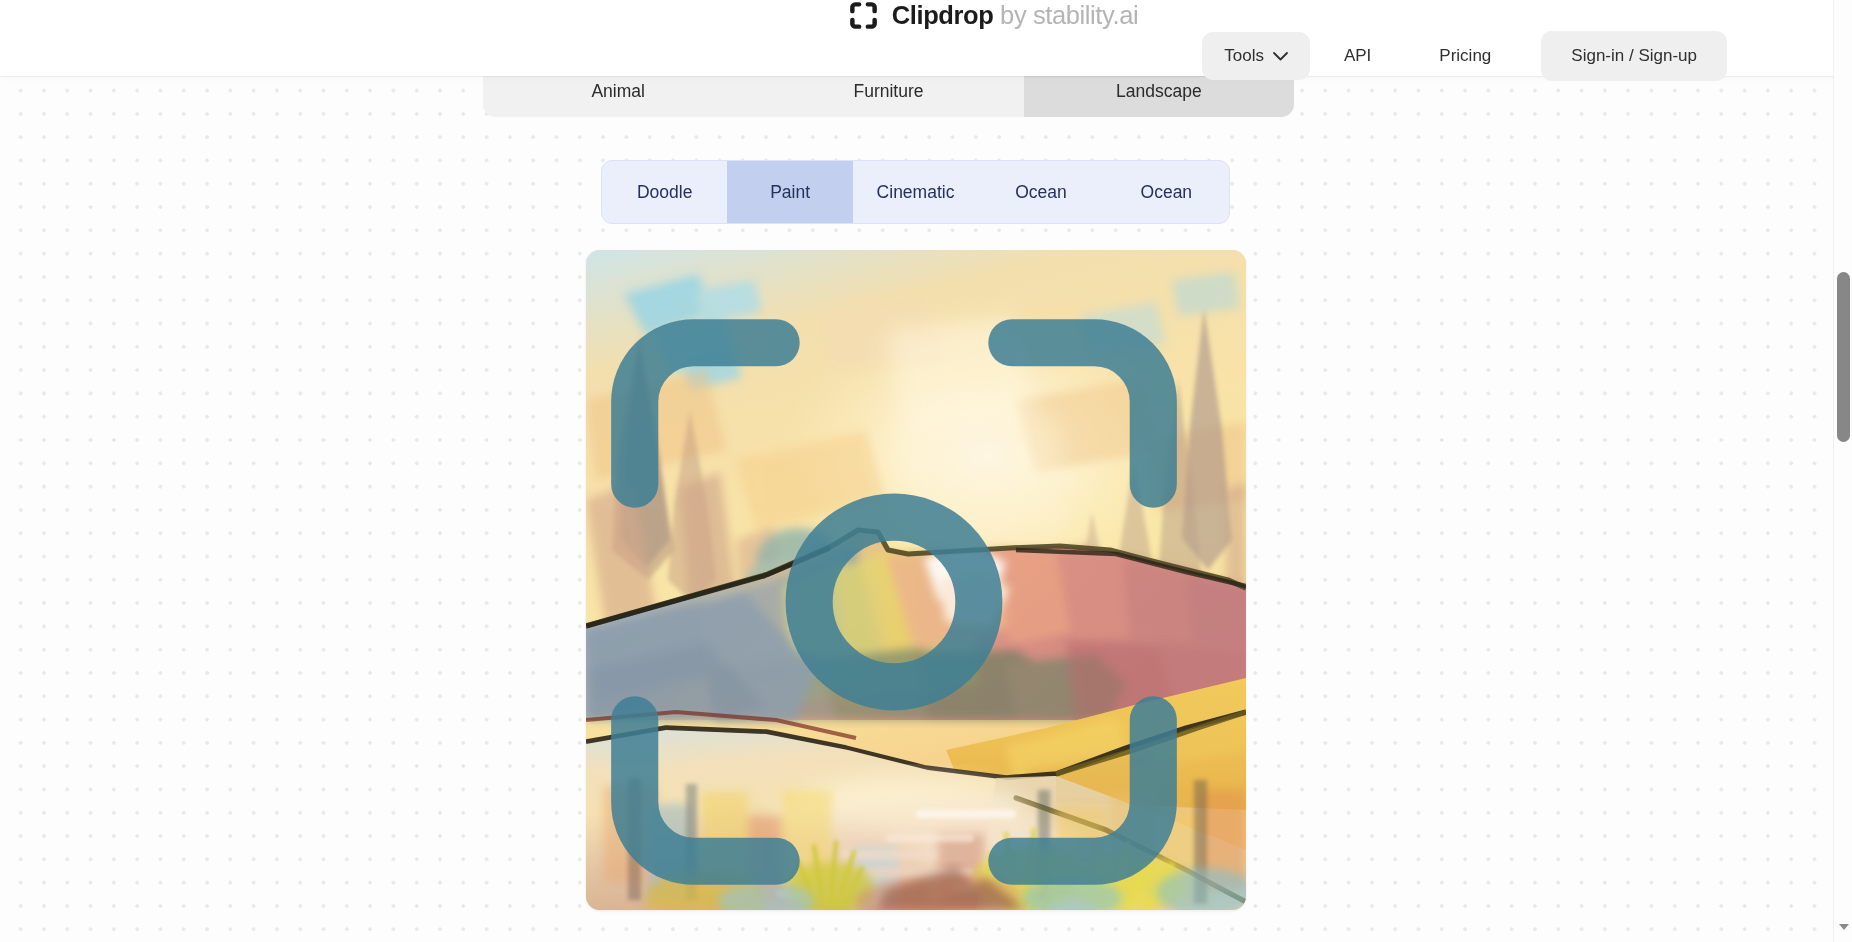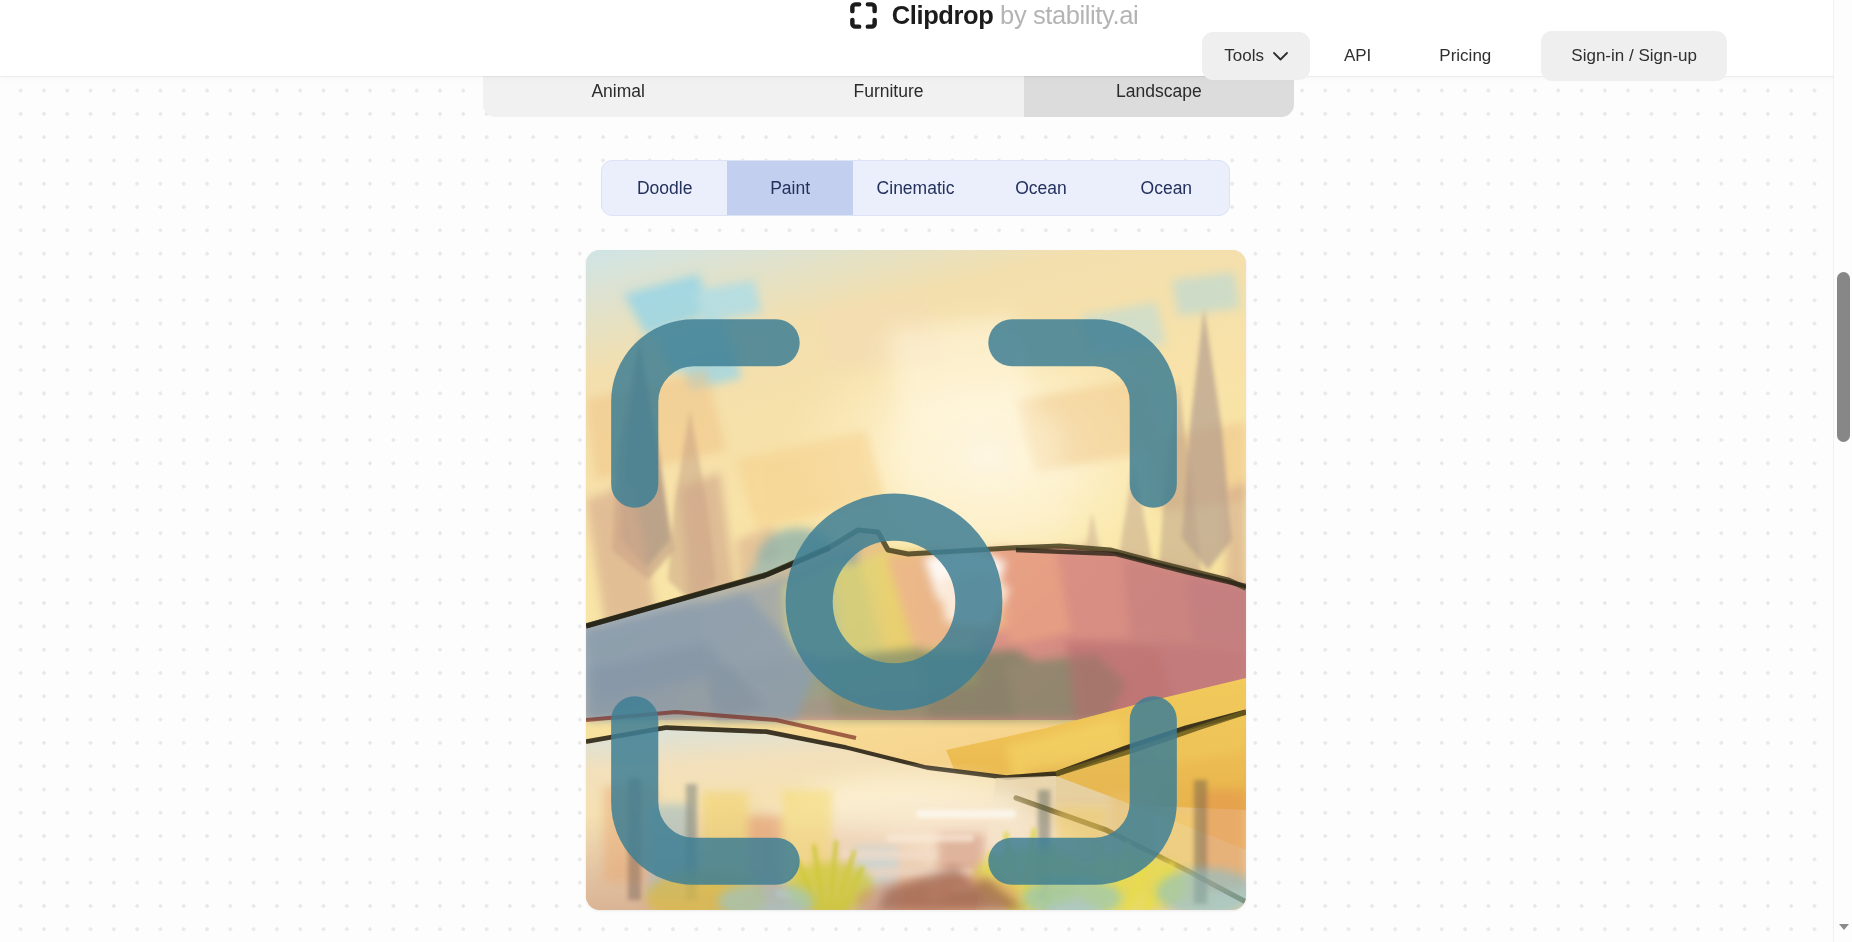--- a/index.html
+++ b/index.html
@@ -132,21 +132,21 @@
     user-select: none;
   }
   .cat-tab.active { background: #dcdcdc; }
 
   
   #style-tabs {
     position: absolute;
     left: 601px;
     top: 160px;
     width: 629px;
-    height: 56px;
+    height: 64px;
     background: #eaeffb;
     border: 1px solid #dbe3f5;
     border-radius: 11px;
     display: flex;
     overflow: hidden;
     z-index: 10;
   }
   .style-tab {
     flex: 1;
     display: flex;

